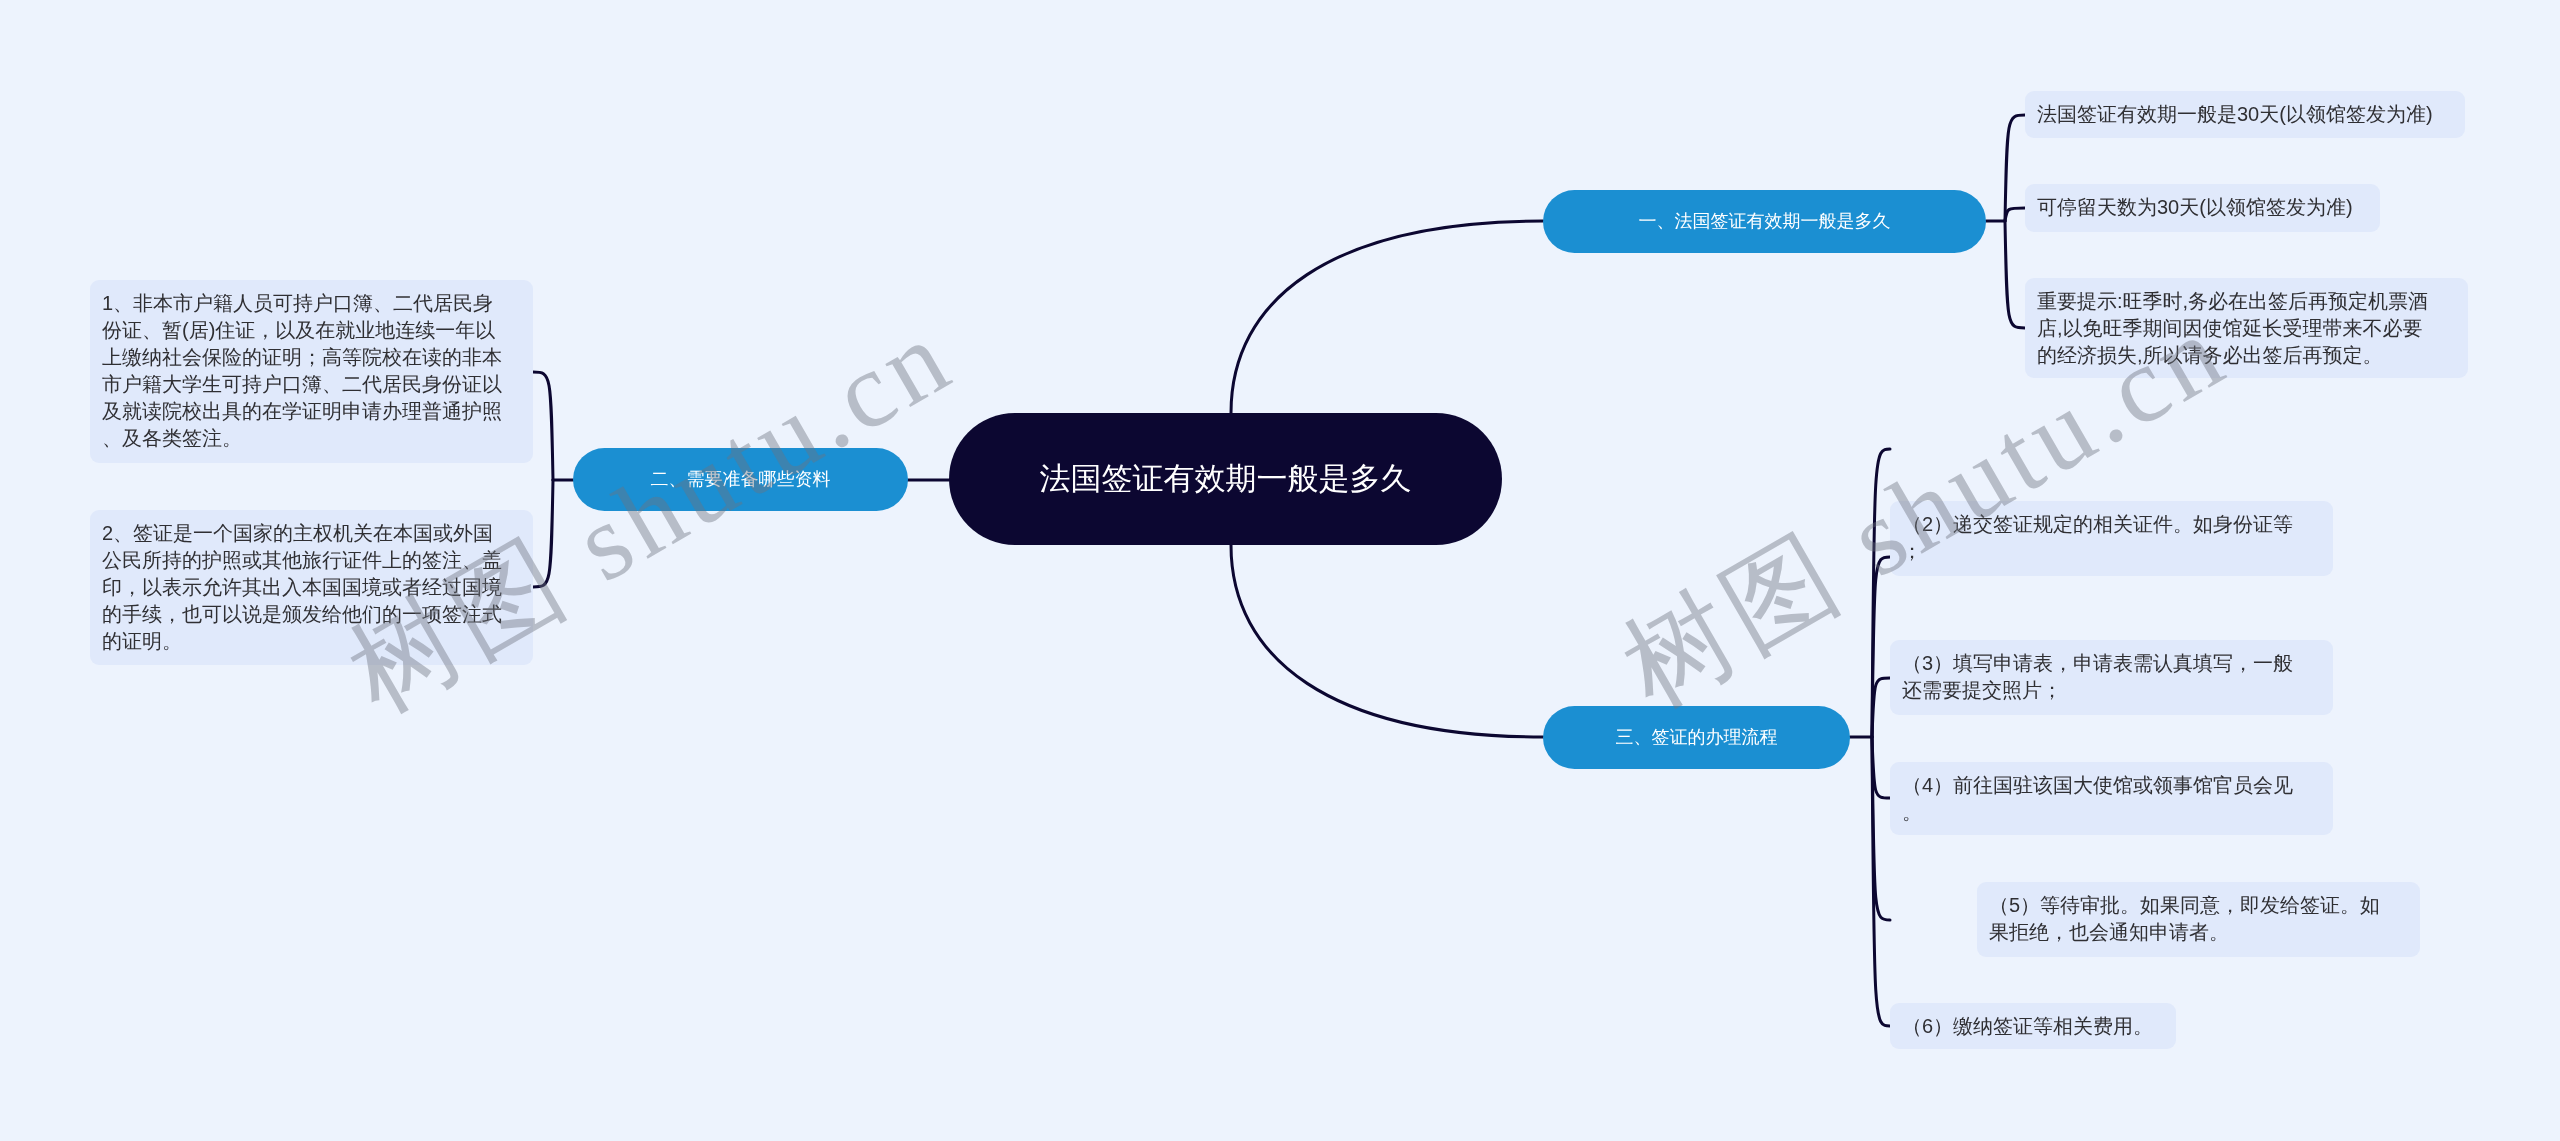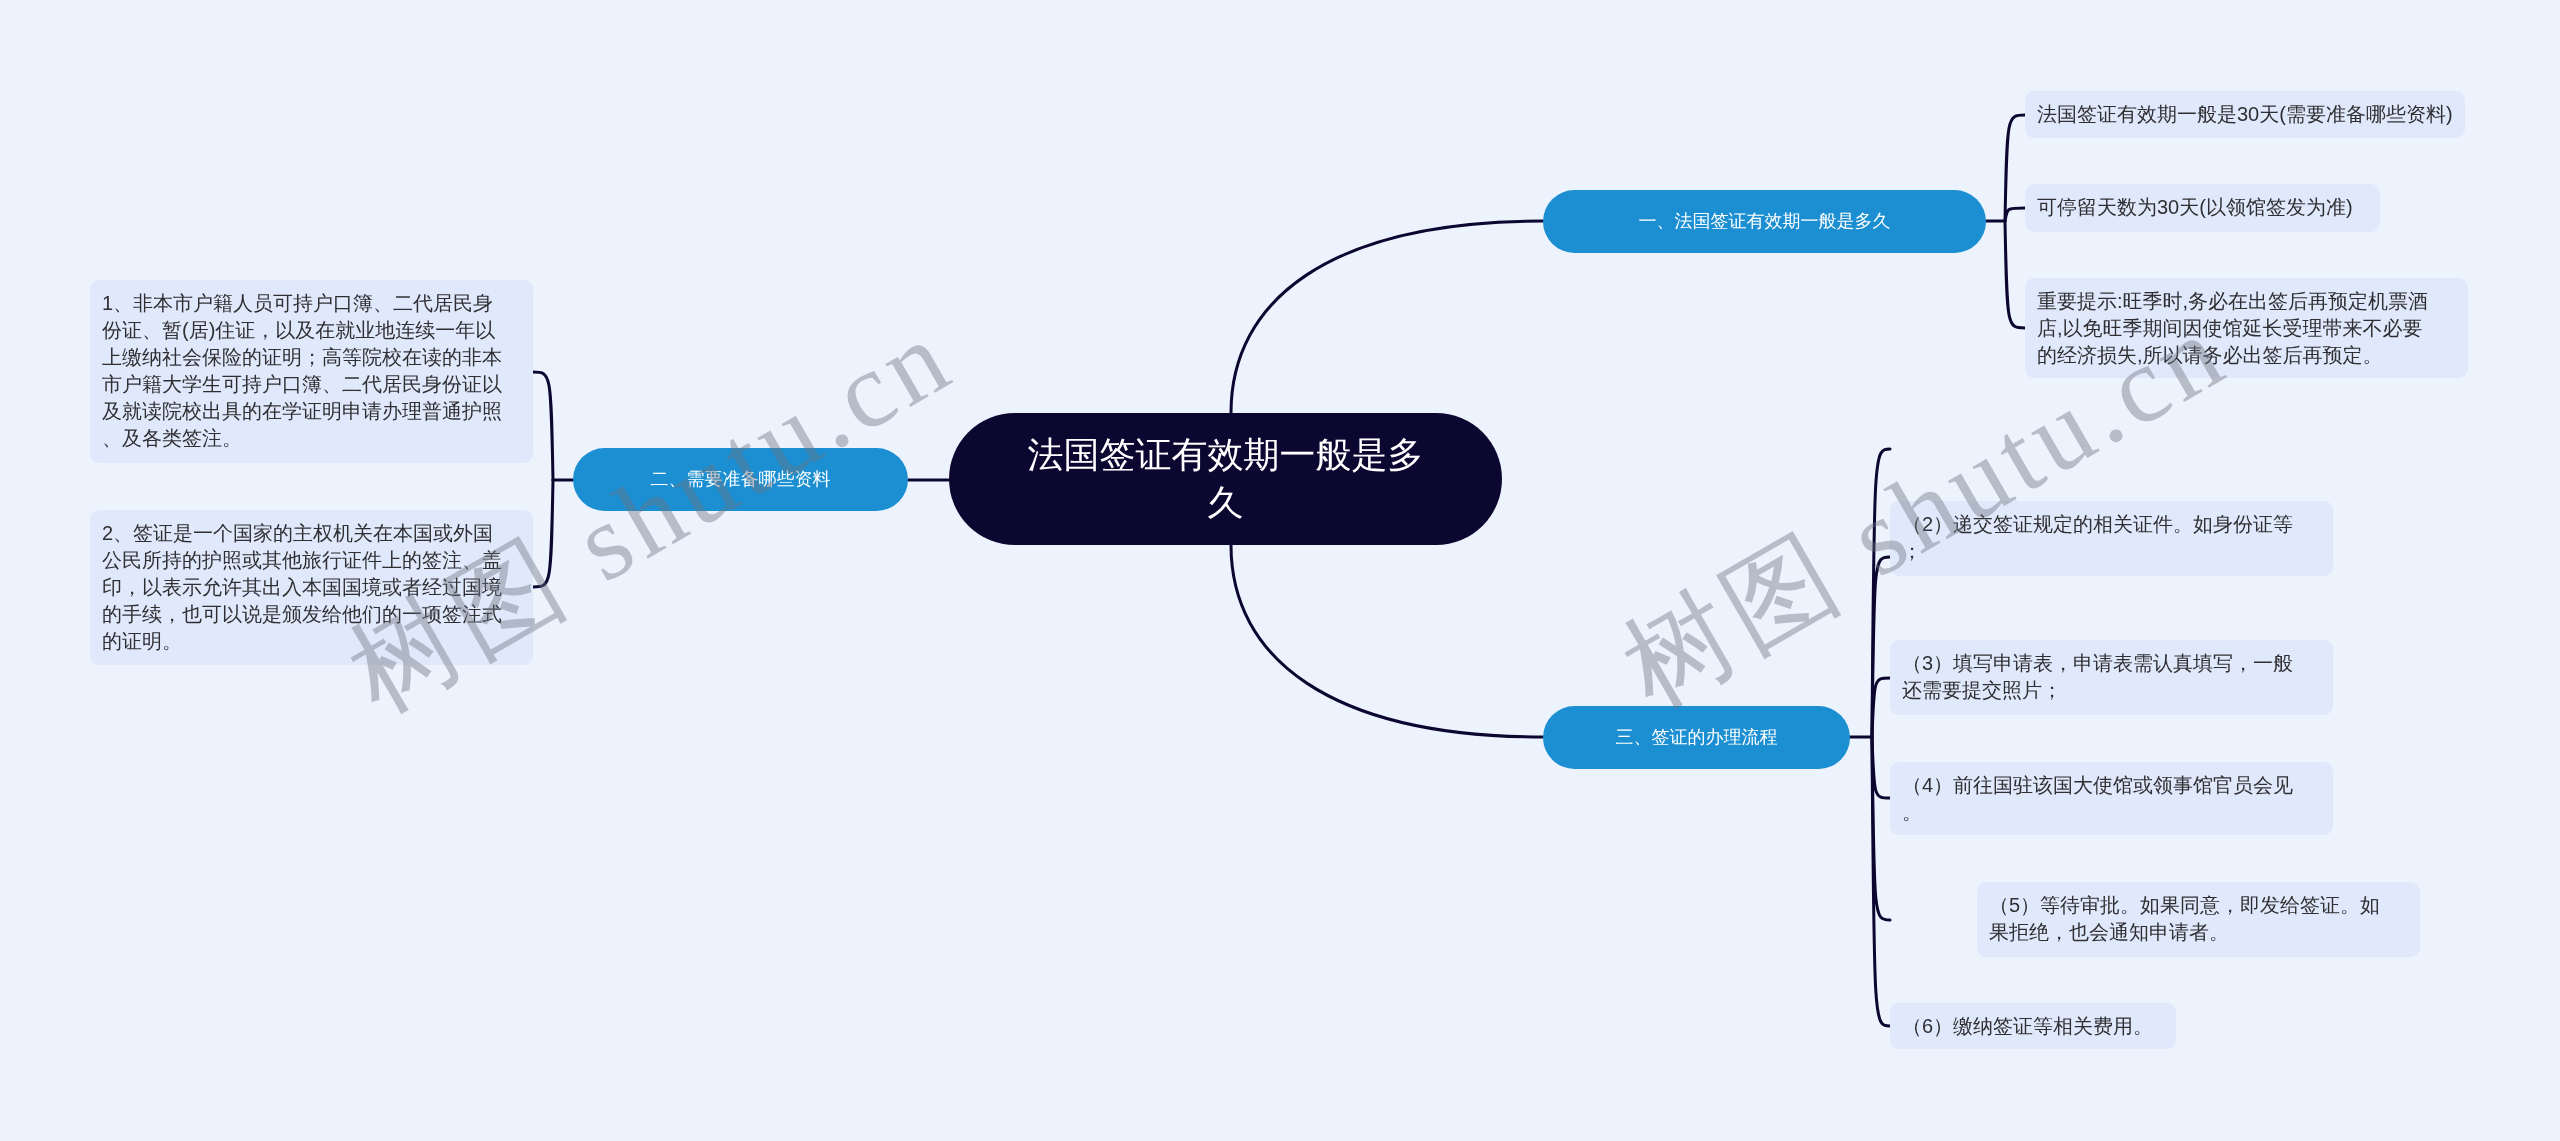--- a/index.html
+++ b/index.html
@@ -45,21 +45,21 @@
       border-radius: 66px;
       background: #0c0731;
       color: #ffffff;
       display: flex;
       align-items: center;
       justify-content: center;
     }
     .root-text {
       width: 410px;
       text-align: center;
-      font-size: 36px;
+      font-size: 31px;
       line-height: 48px;
     }
     .branch {
       height: 63px;
       border-radius: 32px;
       background: #1b8fd2;
       color: #ffffff;
       font-size: 18px;
       line-height: 63px;
       text-align: center;
@@ -116,21 +116,21 @@
     <path d="M 1872 737 C 1874 1026, 1874 1026, 1890 1026"></path>
   </svg>
 
   <div class="node root">
     <div class="root-text">法国签证有效期一般是多久</div>
   </div>
 
   <div class="node branch" style="left:1543px; top:190px; width:443px;">
     <span>一、法国签证有效期一般是多久</span>
   </div>
-  <div class="node leaf" style="left:2025px; top:91px; width:440px; height:47px;">法国签证有效期一般是30天(需要准备哪些资料)</div>
+  <div class="node leaf" style="left:2025px; top:91px; width:440px; height:47px;">法国签证有效期一般是30天(以领馆签发为准)</div>
   <div class="node leaf" style="left:2025px; top:184px; width:355px; height:48px;">可停留天数为30天(以领馆签发为准)</div>
   <div class="node leaf" style="left:2025px; top:278px; width:443px; height:100px;">重要提示:旺季时,务必在出签后再预定机票酒
 店,以免旺季期间因使馆延长受理带来不必要
 的经济损失,所以请务必出签后再预定。</div>
 
   <div class="node branch" style="left:573px; top:448px; width:335px;">
     <span>二、需要准备哪些资料</span>
   </div>
   <div class="node leaf" style="left:90px; top:280px; width:443px; height:183px;">1、非本市户籍人员可持户口簿、二代居民身
 份证、暂(居)住证，以及在就业地连续一年以

